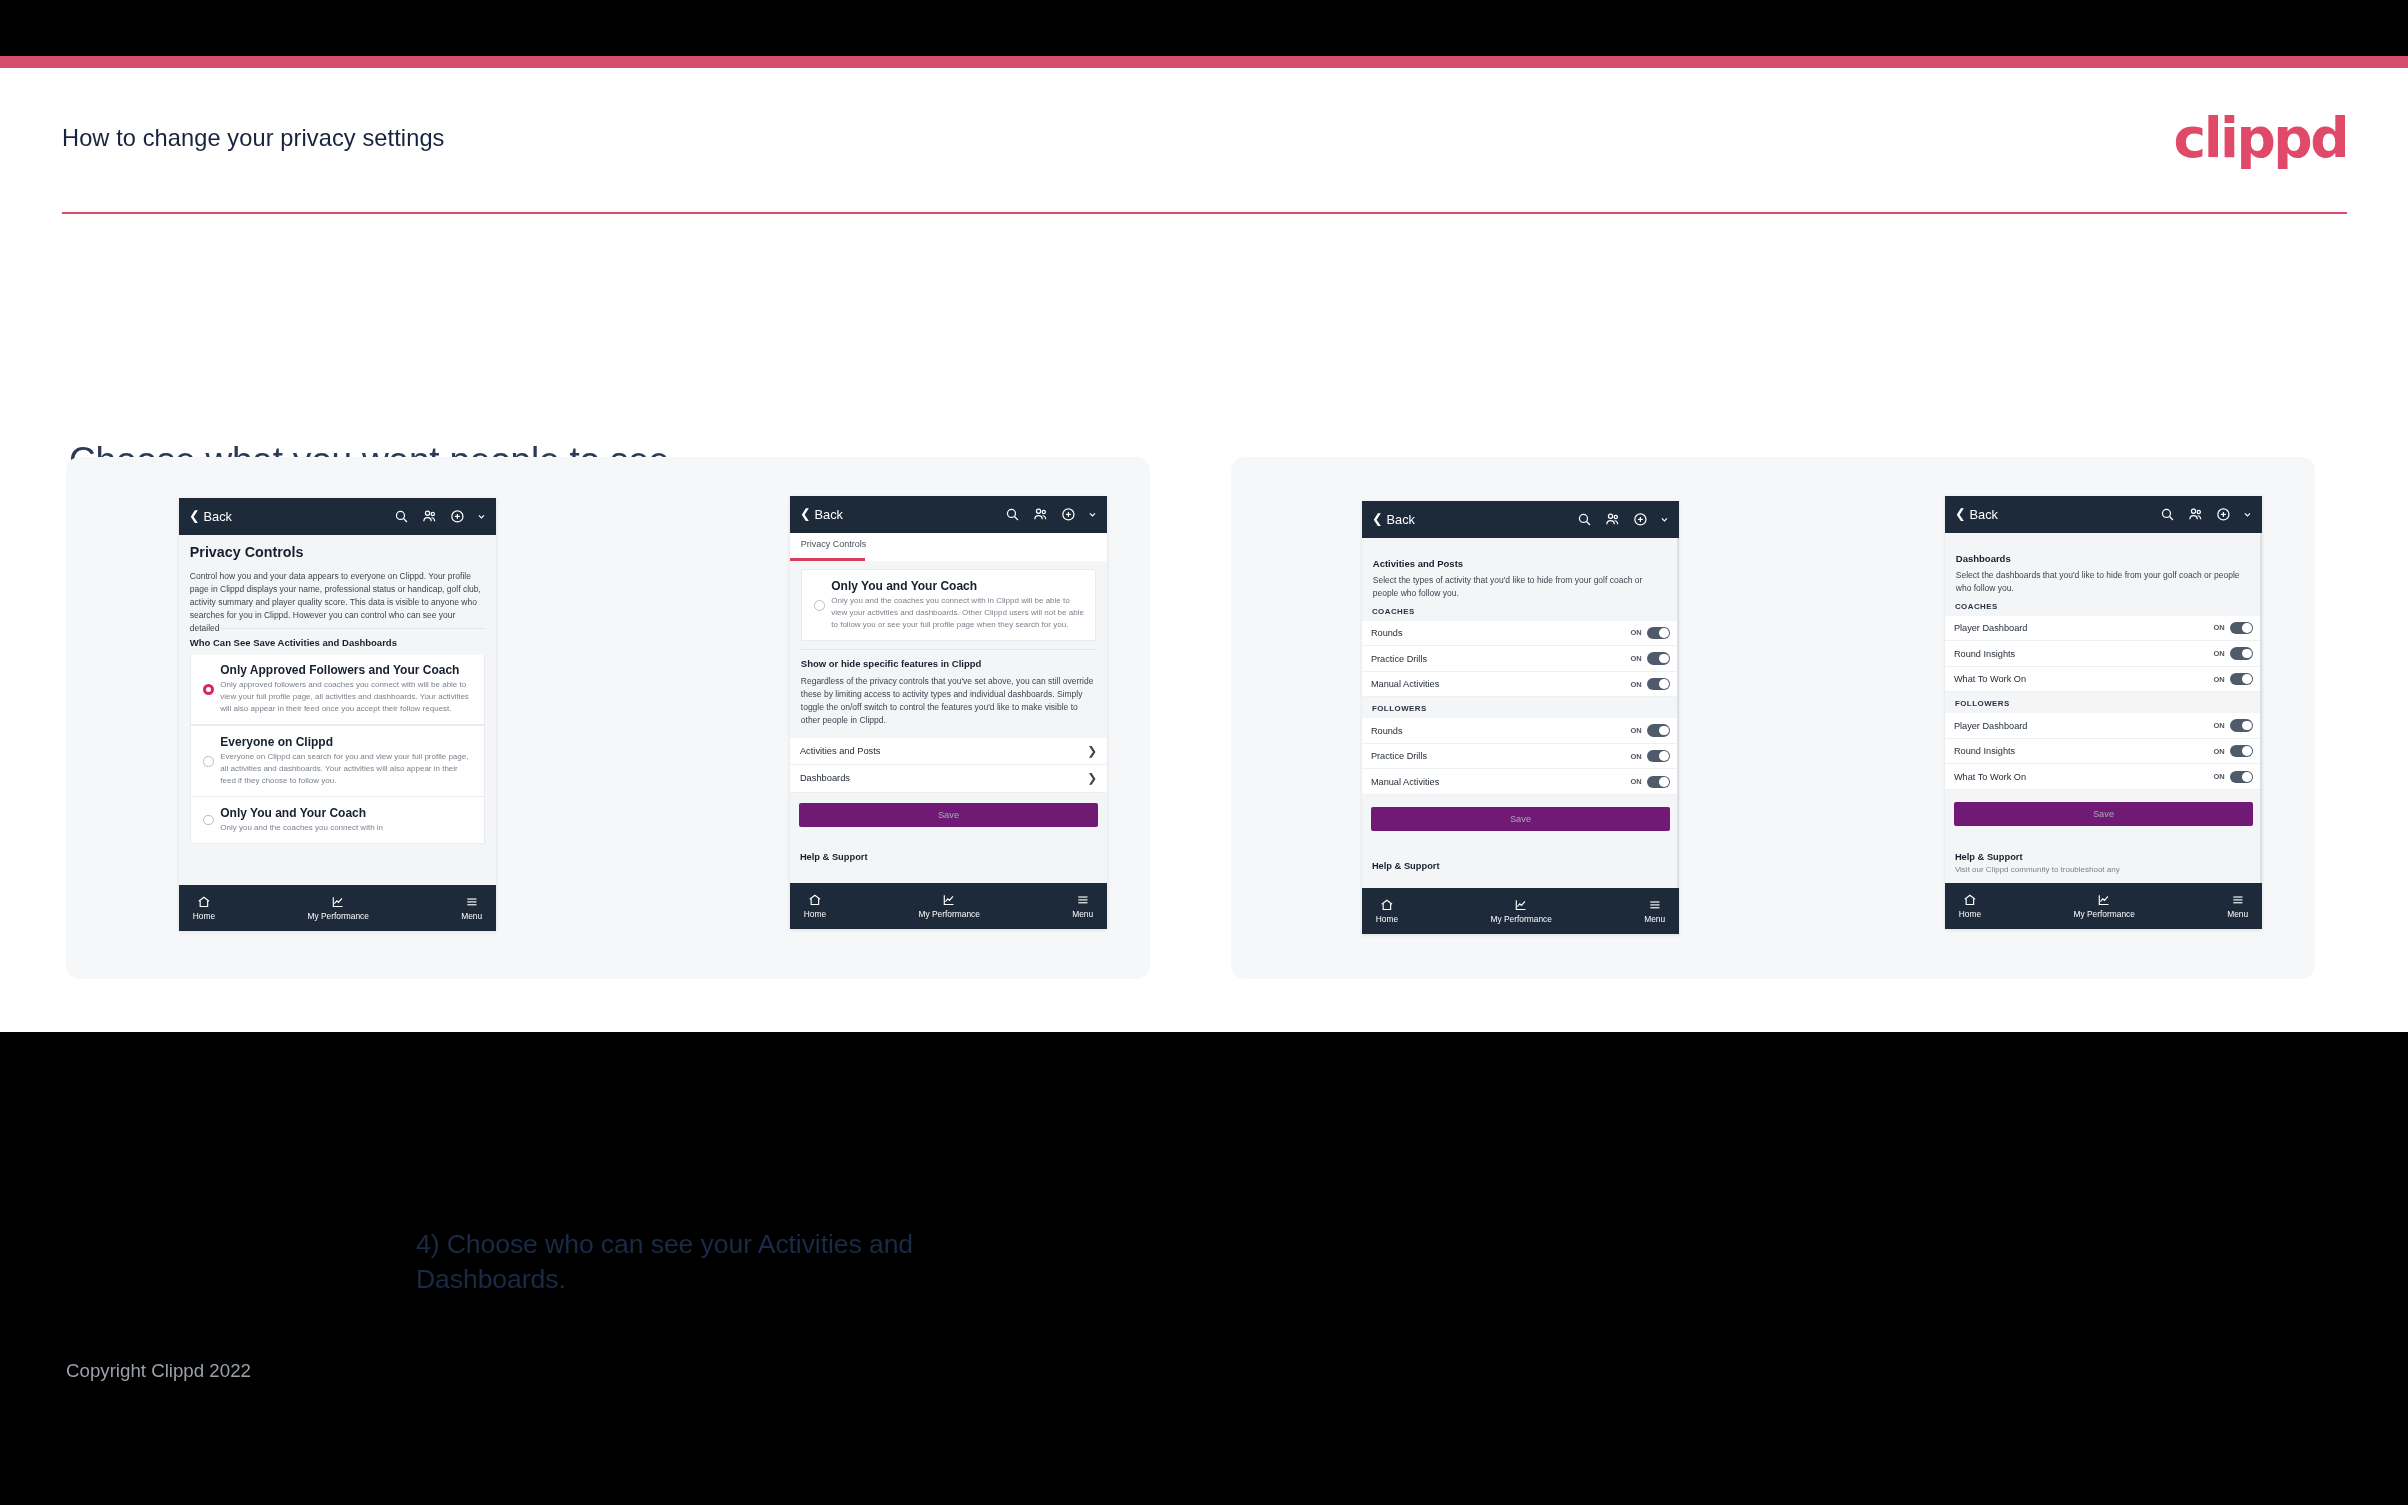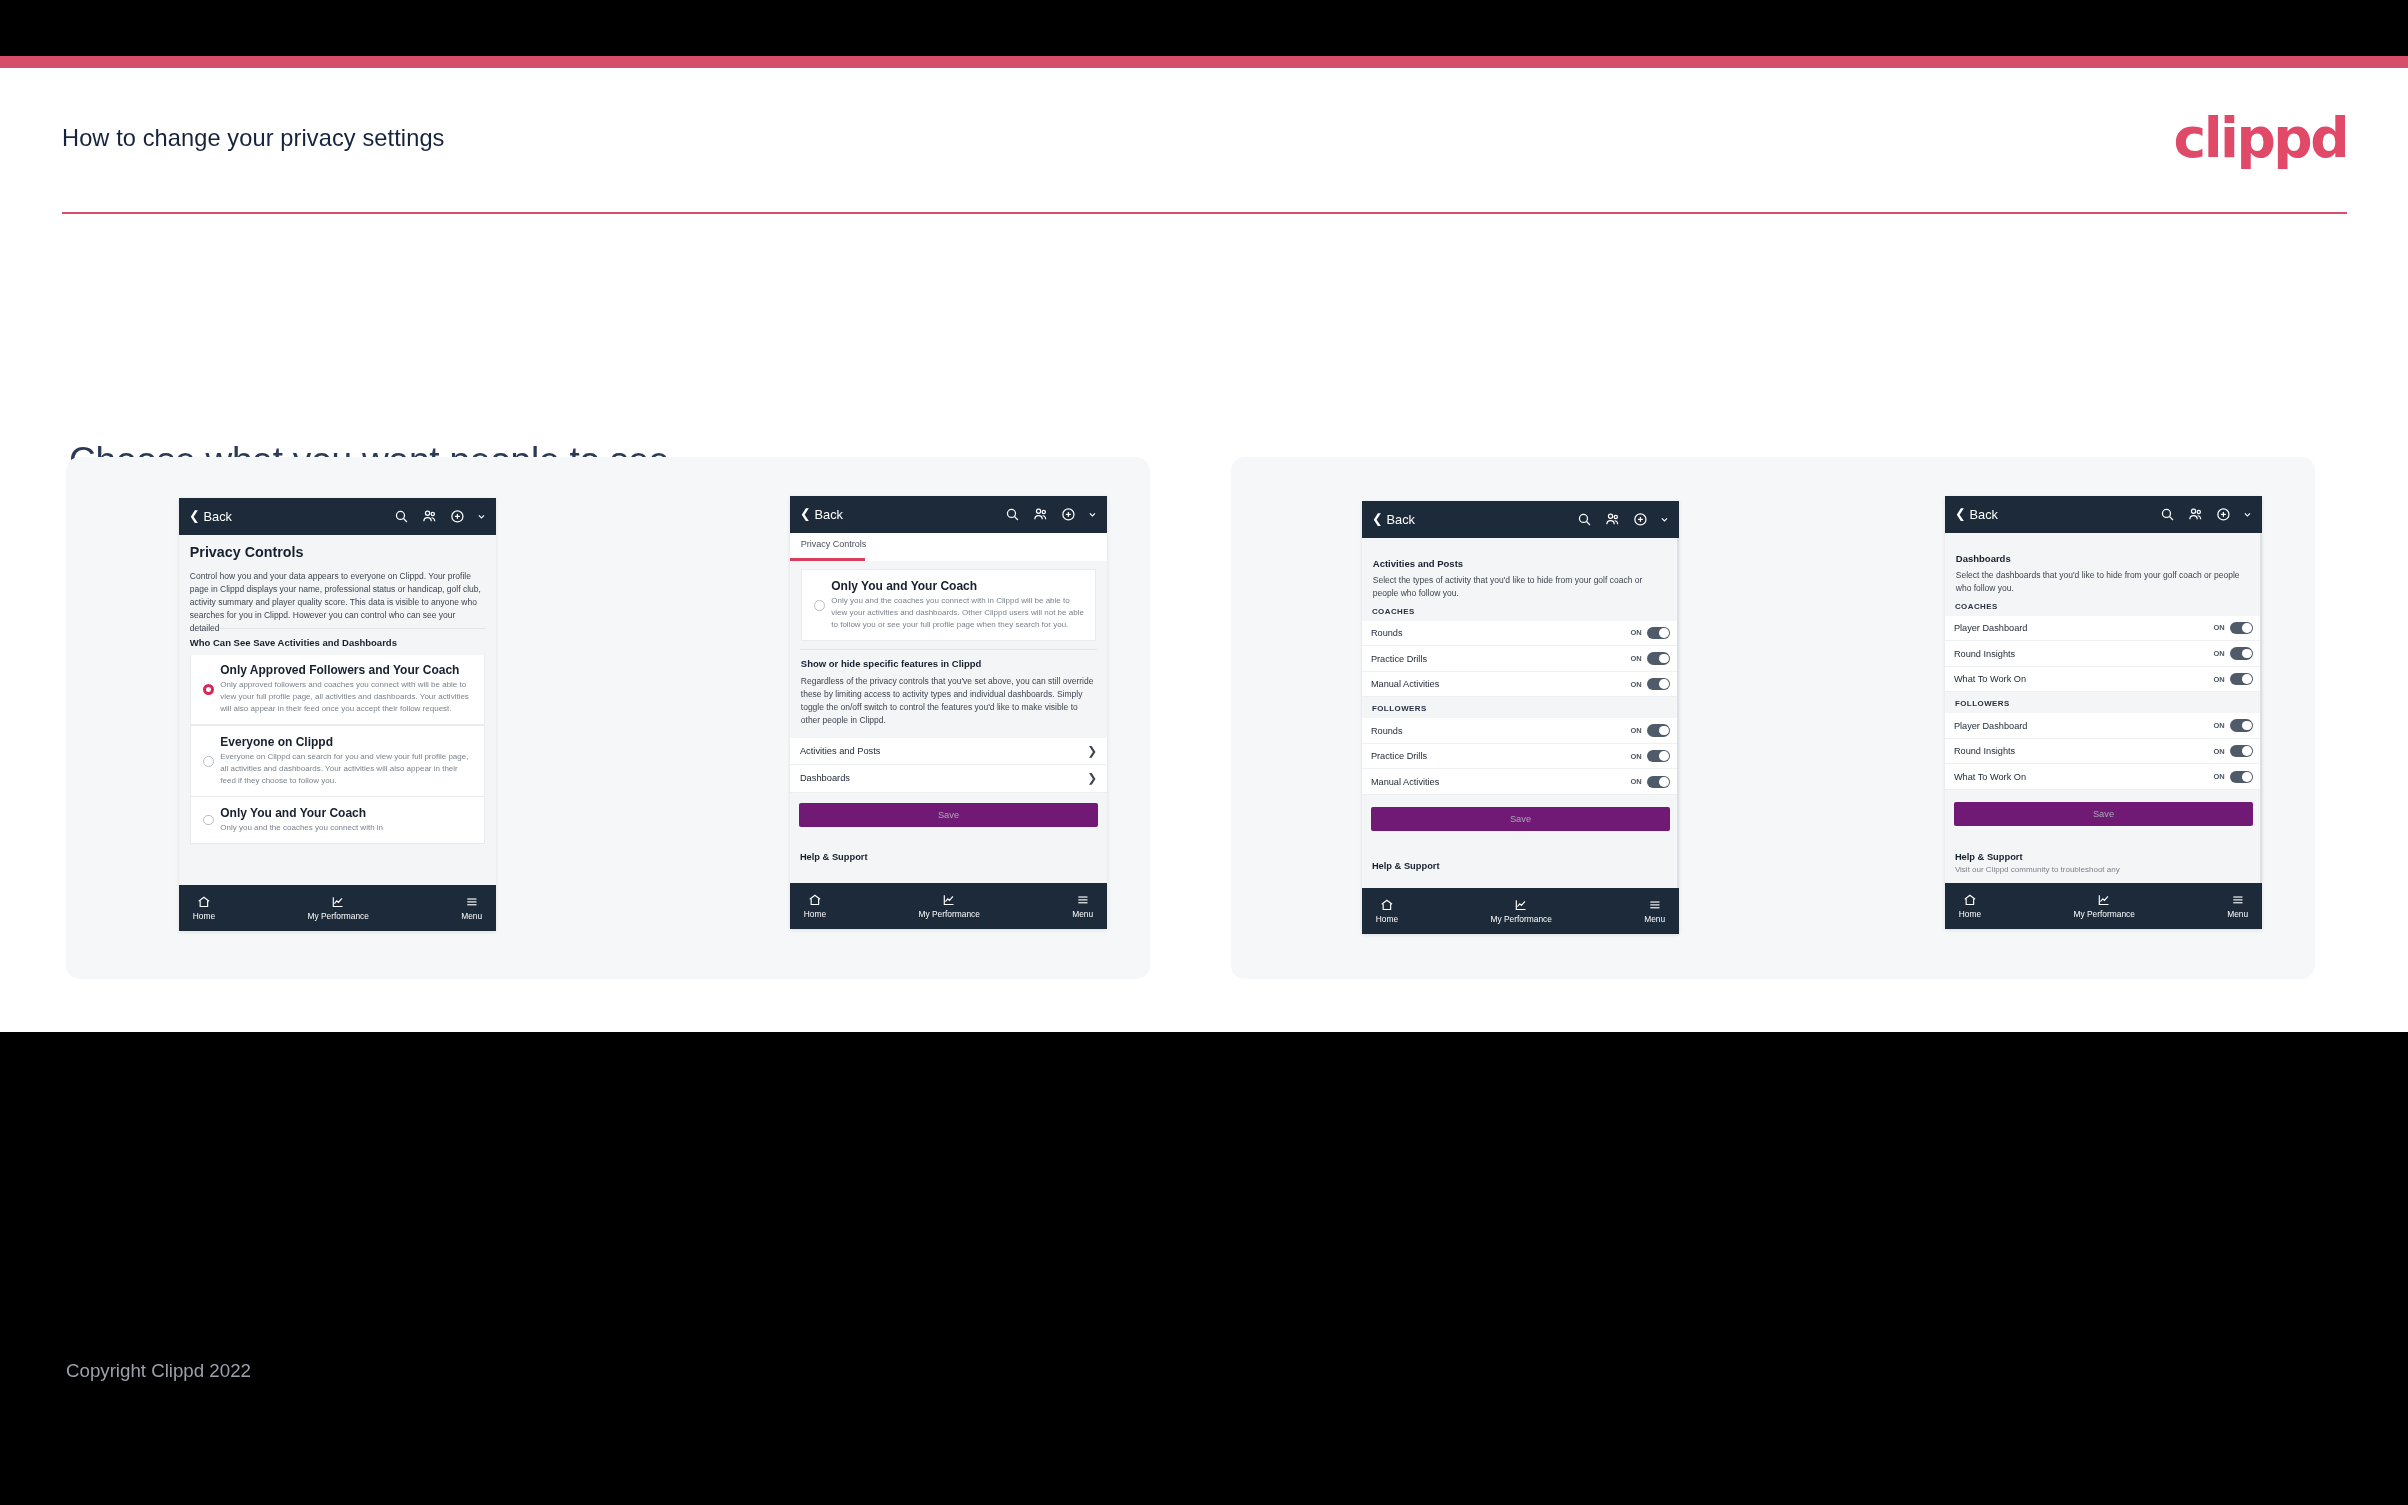--- a/index.html
+++ b/index.html
@@ -330,20 +330,21 @@
                     <line x1="4" y1="12" x2="20" y2="12"></line>
                     <line x1="4" y1="17" x2="20" y2="17"></line>
                   </svg>
                 <span class="nav-lbl">Menu</span>
               </div>
             </div>
           </div>
         </div>
 
       </div>
+      <div class="caption cap-left">4) Choose who can see your Activities and Dashboards.</div>
     </div>
 
     <div class="panel panel-right">
       <div class="panel-inner">
 
         <div class="phone" style="left:131px; top:44px; width:317px; height:433px; display:flex; flex-direction:column;">
           <div class="ph-top">
             <div class="ph-back">
               <span class="chev-l">❮</span>
               <span>Back</span>

